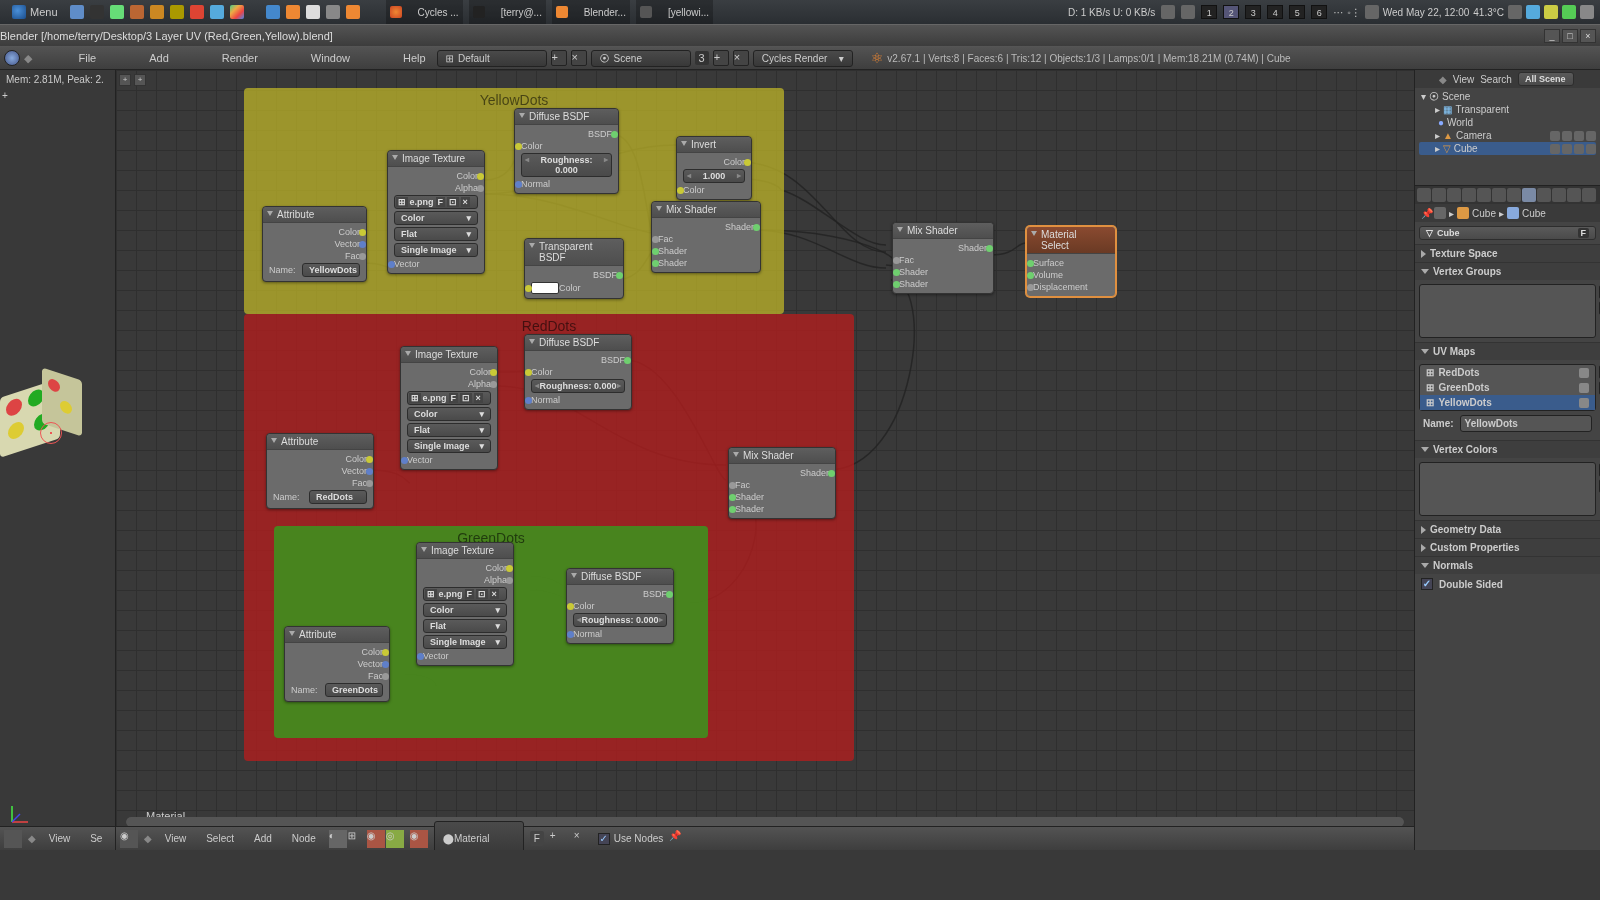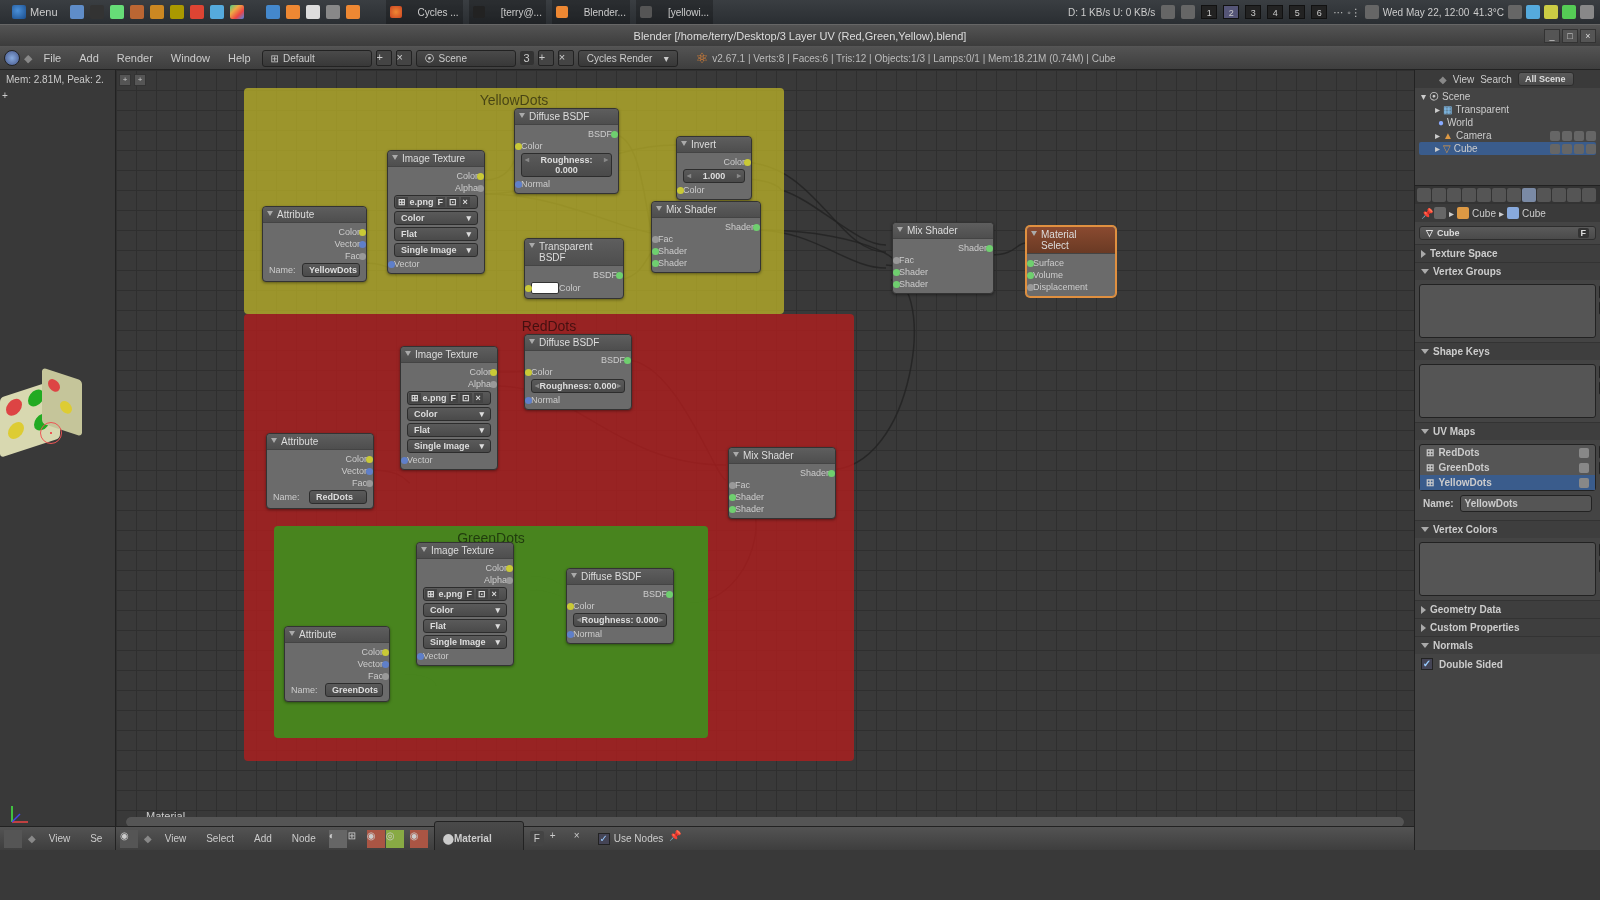--- a/index.html
+++ b/index.html
@@ -9,27 +9,27 @@
 .os-bar { height: 24px; background: linear-gradient(#3a3e42,#2a2e32); display: flex; align-items: center; padding: 0 6px; gap: 6px; font-size: 11px; }
 .os-bar .menu { display: flex; align-items: center; gap: 4px; padding: 0 6px; border-radius: 3px; }
 .os-bar .ic { width: 14px; height: 14px; display: inline-block; border-radius: 2px; }
 .os-bar .spacer { flex: 1; }
 .os-bar .task { background: rgba(0,0,0,0.25); padding: 14px 4px; border-radius: 3px; display: flex; align-items: center; gap: 16px; font-size: 10px; max-width: 78px; overflow: hidden; white-space: nowrap; }
 .os-bar .ws { width: 16px; height: 14px; background: #222; text-align: center; line-height: 14px; font-size: 9px; border: 1px solid #111; }
 .os-bar .ws.active { background: #557; }
 .os-bar .right { display: flex; gap: 4px; align-items: center; font-size: 10px; }
 
 
-.titlebar { height: 22px; background: linear-gradient(#545454,#3c3c3c); display: flex; align-items: center; justify-content: center; font-size: 11px; color: #ddd; position: relative; border-top: 1px solid #666; }
+.titlebar { height: 22px; background: linear-gradient(#545454,#3c3c3c); display: flex; align-items: center; font-size: 11px; color: #ddd; position: relative; border-top: 1px solid #666; }
 .titlebar .wbut { position: absolute; right: 4px; display: flex; gap: 2px; }
 .titlebar .wb { width: 16px; height: 14px; background: #555; border: 1px solid #333; text-align: center; line-height: 12px; font-size: 9px; }
 
 
 .bh { height: 24px; background: linear-gradient(#535353,#3e3e3e); display: flex; align-items: center; padding: 0 4px; gap: 4px; font-size: 11px; border-top: 1px solid #555; border-bottom: 1px solid #222; }
-.bh .menu-item { padding: 3px 7px; cursor: default; }
+.bh .menu-item { padding: 3px 7px; cursor: default; margin-left: 35px; }
 .bh .sel { background: linear-gradient(#4a4a4a,#383838); border: 1px solid #222; border-radius: 3px; padding: 2px 8px; display: flex; align-items: center; gap: 4px; font-size: 10px; }
 .bh .sbtn { width: 16px; height: 16px; background: #444; border: 1px solid #222; border-radius: 2px; }
 
 
 .main { display: flex; height: 780px; }
 .viewport { width: 116px; background: #393939; border-right: 1px solid #222; position: relative; }
 .viewport .mem { position: absolute; top: 4px; left: 6px; font-size: 10px; color: #ccc; }
 .viewport .prev { position: absolute; top: 300px; left: 0; width: 110px; height: 110px; }
 .viewport .axis { position: absolute; bottom: 28px; left: 8px; width: 20px; height: 20px; }
 .viewport .vlabel { position: absolute; bottom: 6px; left: 60px; font-size: 10px; }
@@ -66,21 +66,21 @@
 
 .wires { position: absolute; inset: 0; pointer-events: none; }
 .wire { stroke: #222; stroke-width: 1.5; fill: none; opacity: 0.8; }
 
 .node-area .matlabel { position: absolute; bottom: 28px; left: 30px; font-size: 11px; }
 
 .footer { position: absolute; bottom: 0; left: 0; right: 0; height: 24px; background: linear-gradient(#535353,#3e3e3e); display: flex; align-items: center; padding: 0 4px; gap: 6px; border-top: 1px solid #222; }
 .footer .menu-item { padding: 3px 7px; }
 .footer .sbtn { width: 18px; height: 18px; }
 .footer .chk { display: flex; align-items: center; gap: 4px; }
-.footer .sel { background: linear-gradient(#4a4a4a,#383838); border: 1px solid #222; border-radius: 3px; padding: 11px 8px; min-width: 90px; font-weight: bold; }
+.footer .sel { background: linear-gradient(#4a4a4a,#383838); border: 1px solid #222; border-radius: 3px; padding: 11px 8px; min-width: 90px; }
 
 
 .props { width: 186px; background: #444; border-left: 1px solid #222; display: flex; flex-direction: column; }
 .props .phead { height: 18px; background: #3a3a3a; display: flex; align-items: center; gap: 6px; padding: 0 4px; font-size: 10px; }
 .props .outliner { background: #444; padding: 2px 4px; font-size: 10px; height: 98px; overflow: hidden; border-bottom: 1px solid #222; }
 .props .orow { display: flex; align-items: center; gap: 3px; padding: 1px 0; }
 .props .orow.sel { background: #3a5c8c; border-radius: 2px; }
 .props .oicons { margin-left: auto; display: flex; gap: 2px; }
 .props .oic { width: 10px; height: 10px; background: #666; border-radius: 2px; }
 .props .tabs { display: flex; gap: 1px; padding: 2px; background: #333; }
@@ -787,32 +787,20 @@
       <div class="sbody">
           <div class="listbox">
             <div class="add">+</div>
             <div class="rem">−</div>
           </div>
         </div>
     </div>
     <div class="section">
         <div class="shdr open">
           <span class="disc"></span>
-          <span>Shape Keys</span>
-        </div>
-      <div class="sbody">
-          <div class="listbox">
-            <div class="add">+</div>
-            <div class="rem">−</div>
-          </div>
-        </div>
-    </div>
-    <div class="section">
-        <div class="shdr open">
-          <span class="disc"></span>
           <span>UV Maps</span>
         </div>
       <div class="sbody">
         <div class="listbox" style="min-height:auto">
           <div class="lrow">
               <span>⊞</span>
               <span>RedDots</span>
               <span class="cam"></span>
             </div>
           <div class="lrow">

